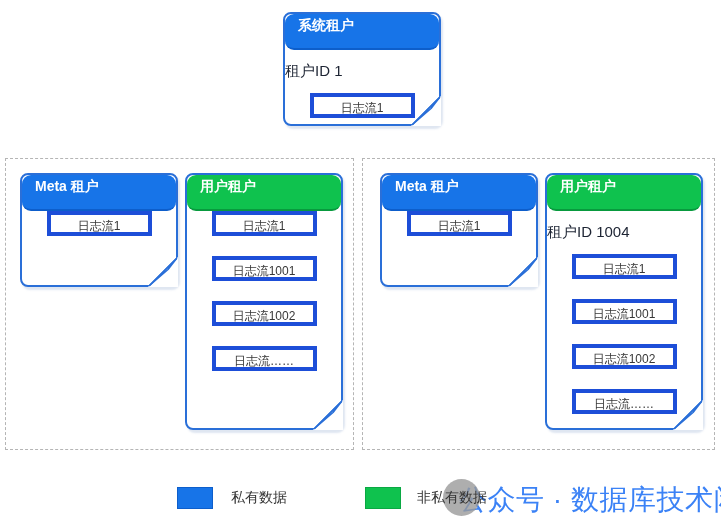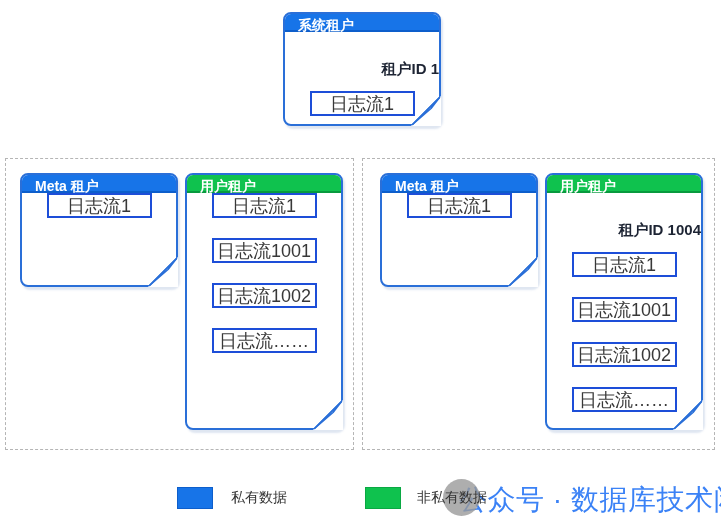--- a/index.html
+++ b/index.html
@@ -16,34 +16,34 @@
   .group1 { left:5px;  top:158px; width:349px; height:292px; }
   .group2 { left:362px; top:158px; width:353px; height:292px; }
 
   
   .card {
     position:absolute; width:158px; background:#ffffff;
     border:2px solid #2a6fd8; border-radius:8px;
     box-shadow:2px 3px 2px rgba(110,140,190,0.22);
   }
   .card-hdr {
-    height:18px; line-height:22px; padding-left:13px;
+    height:36px; line-height:22px; padding-left:13px;
     color:#ffffff; font-size:14px; font-weight:bold;
-    border-top-left-radius:6px; border-top-right-radius:6px;
+    border-top-left-radius:6px; border-top-right-radius:6px;border-radius:9px;
   }
   .hdr-blue  { background:#1774e8; border-bottom:2px solid #0d5ecb; }
   .hdr-green { background:#0fc24e; border-bottom:2px solid #089a3e; }
   .tenant-id {
-    margin:28px 0 13px; text-align:right;
-    font-size:15px; font-weight:bold; color:#1d2433; height:18px; line-height:18px;
+    margin:12px 0 13px; text-align:left;
+    font-size:15px; font-weight:normal; color:#1d2433; height:18px; line-height:18px;
   }
   .stream-box {
     width:105px; height:25px; margin:0 auto 20px auto;
-    border:2px solid #1d4ed8; background:#ffffff;
-    text-align:center; line-height:23px; font-size:18px; color:#383838;
+    border:4px solid #1d4ed8; background:#ffffff;
+    text-align:center; line-height:23px; font-size:12px; color:#383838;
   }
   .fold { position:absolute; right:-2px; bottom:-2px; width:30px; height:30px; z-index:4; }
 
   
   .legend-swatch { position:absolute; width:36px; height:22px; }
   .swatch-blue  { left:177px; top:487px; background:#1774e8; border:1px solid #0d5ecb; }
   .swatch-green { left:365px; top:487px; background:#0fc24e; border:1px solid #0aa843; }
   .legend-label {
     position:absolute; top:489px; font-size:14px; color:#333333; z-index:3; white-space:nowrap;
   }

